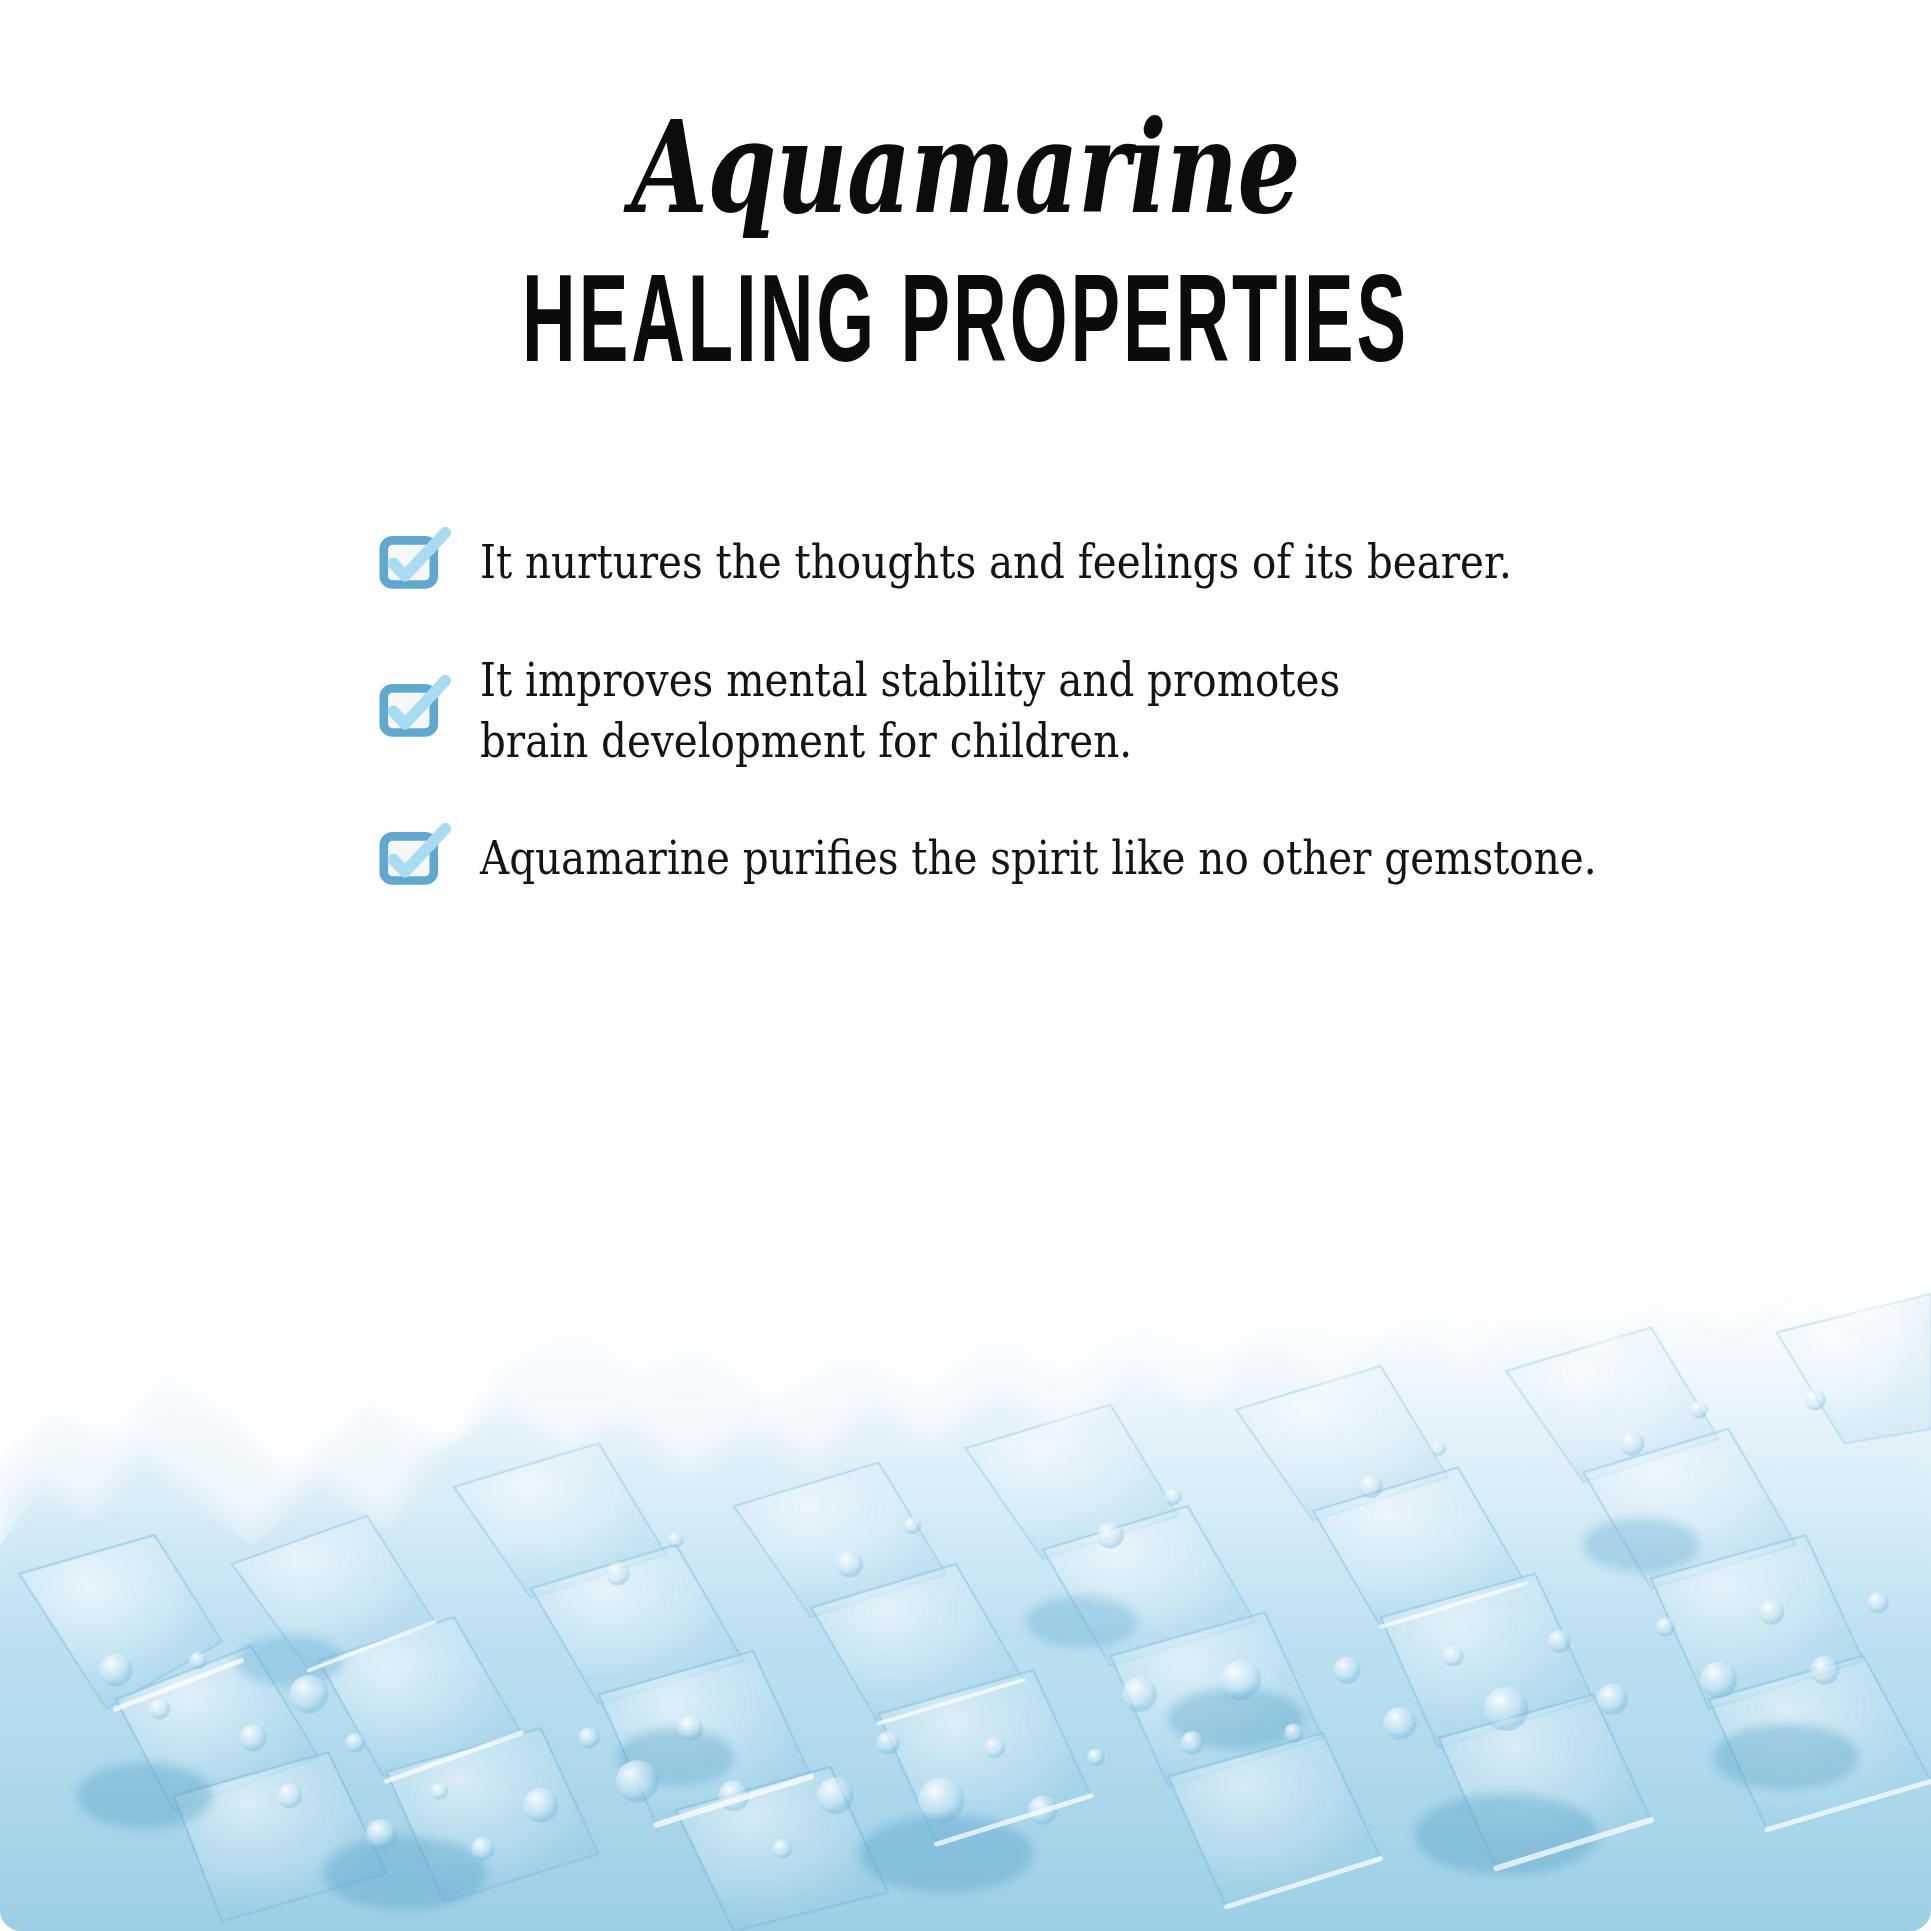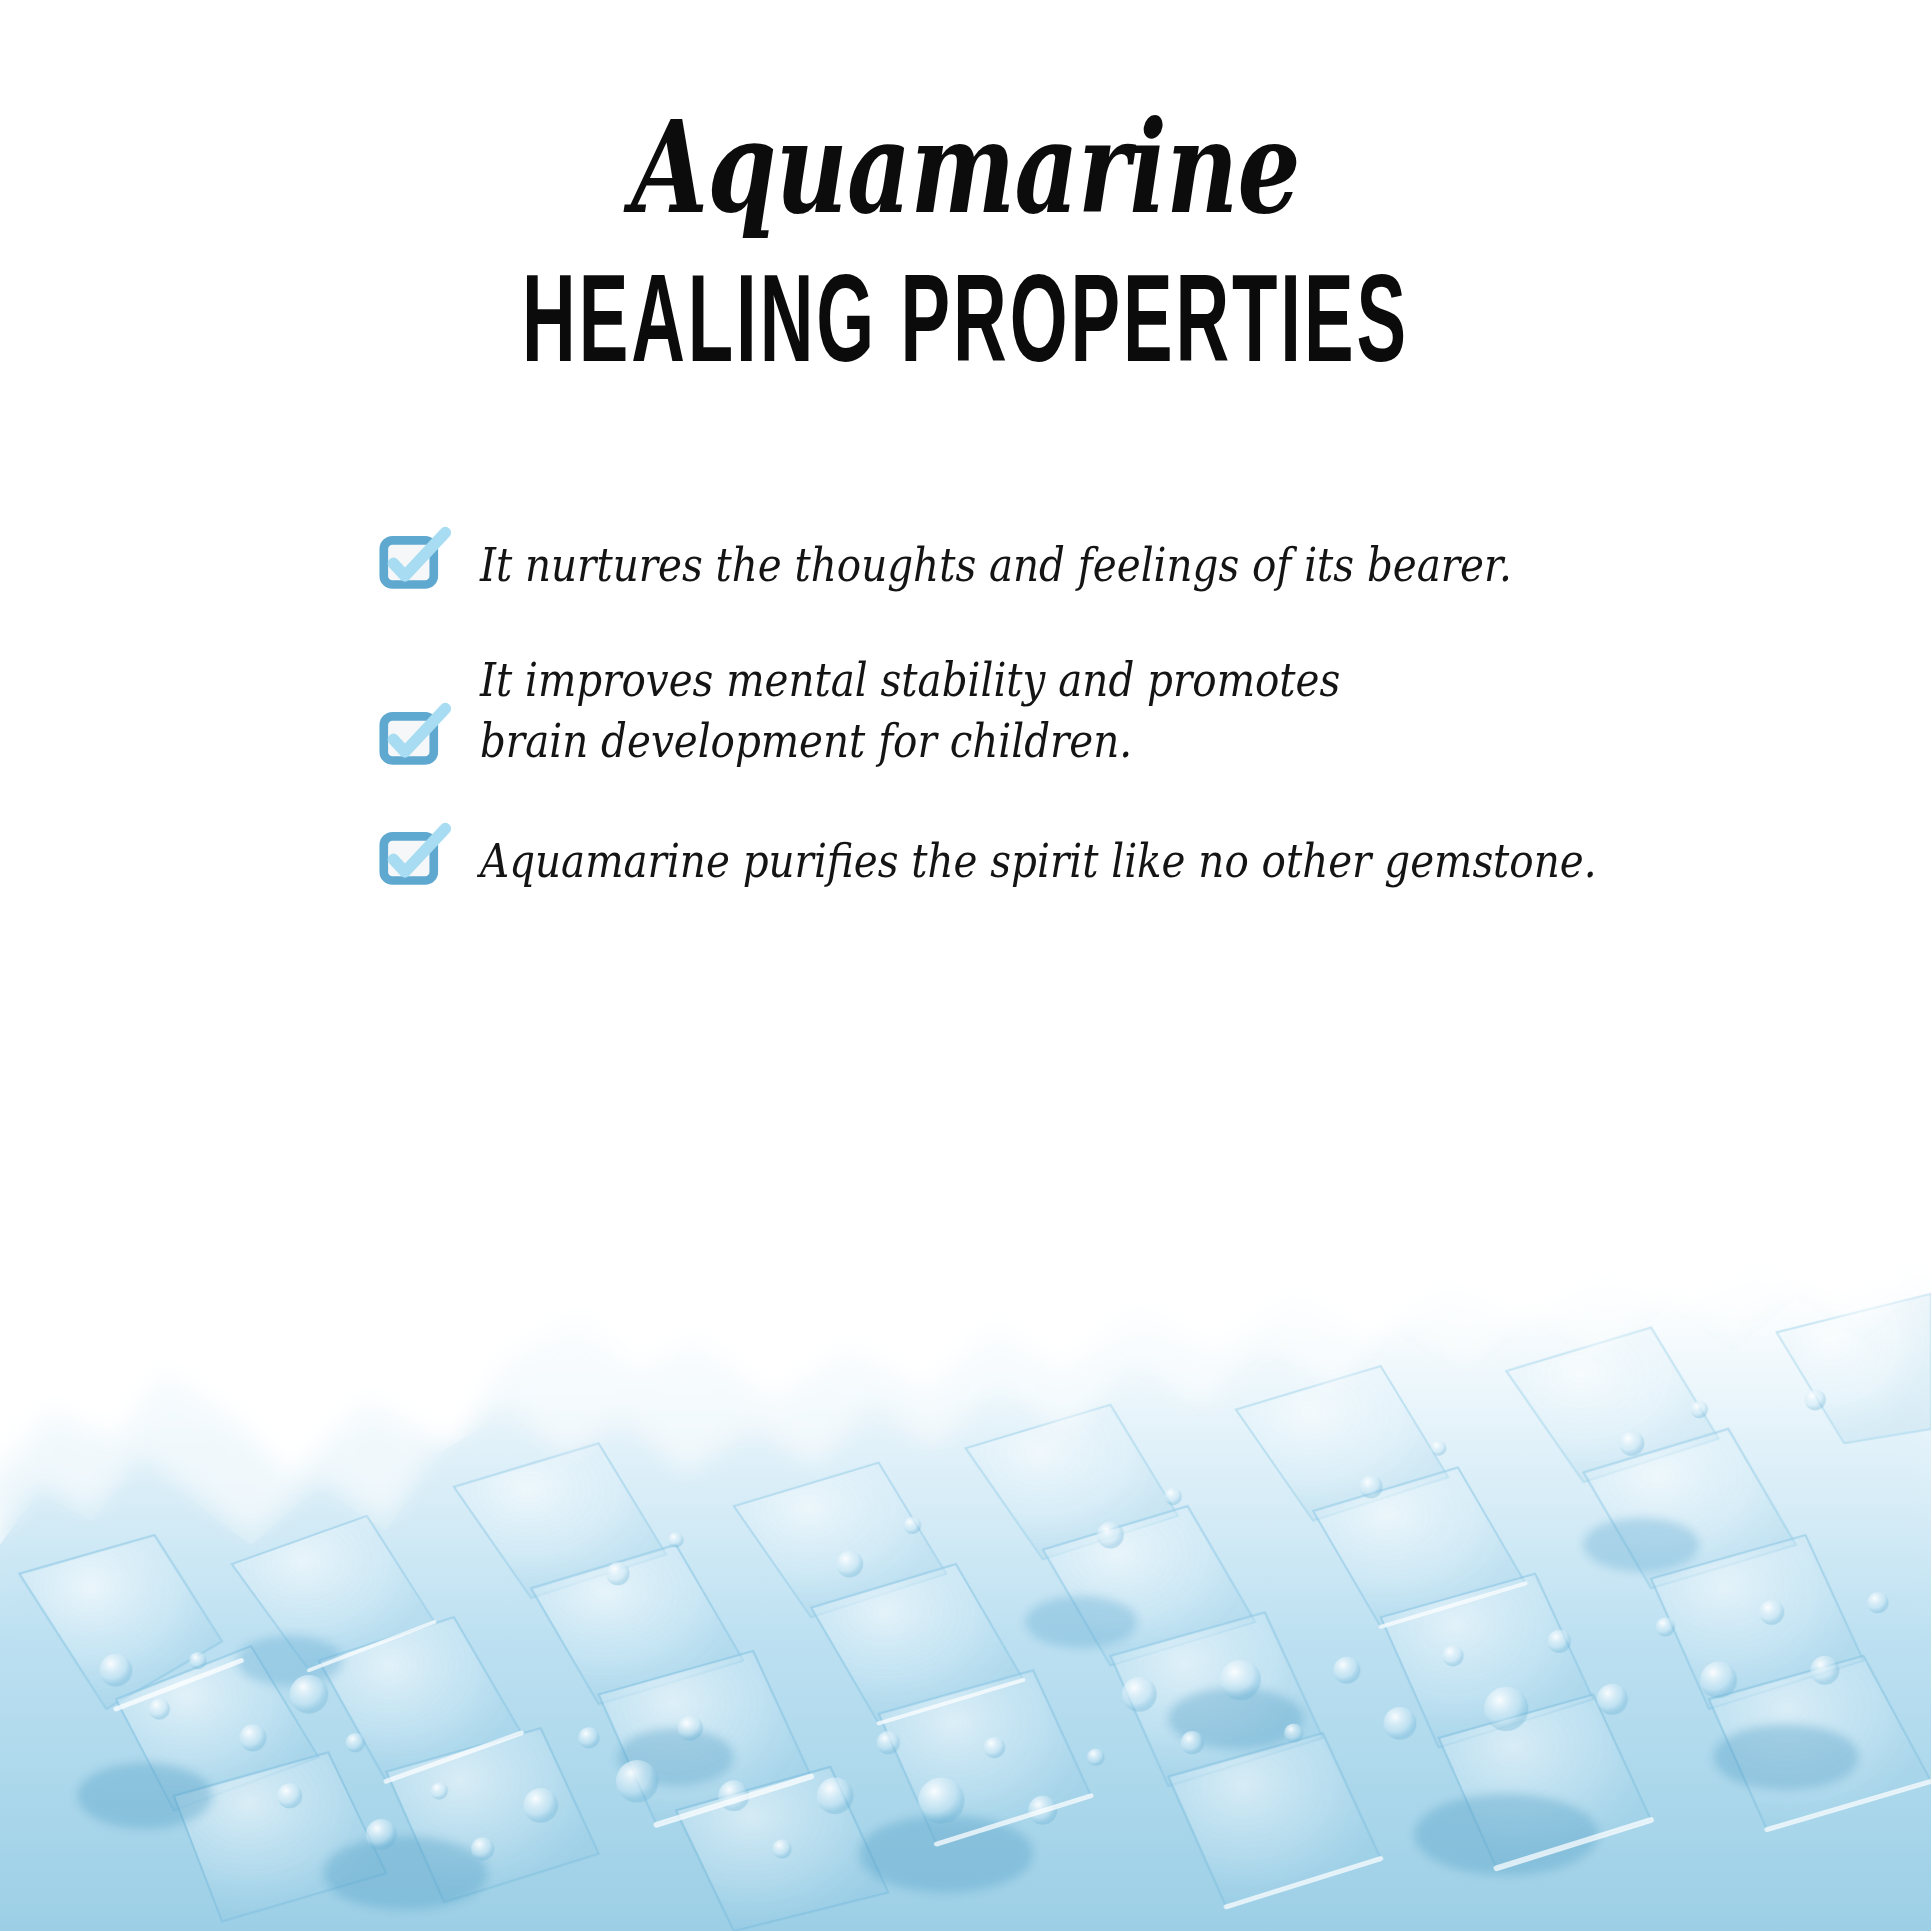--- a/index.html
+++ b/index.html
@@ -15,20 +15,21 @@
     position: relative;
   }
 
   #poster {
     position: absolute;
     inset: 0;
     width: 1931px;
     height: 1931px;
     background: #ffffff;
     overflow: hidden;
+    border-radius: 21px;
   }
 
   
   .heading-block {
     position: absolute;
     top: 0;
     left: 0;
     width: 1931px;
     text-align: center;
     z-index: 5;
@@ -66,23 +67,22 @@
   .list {
     position: absolute;
     top: 529px;
     left: 378px;
     width: 1506px;
     z-index: 5;
   }
 
   .list-item {
     display: flex;
-    align-items: flex-end;
+    align-items: center;
     margin-bottom: 54px;
-    font-style: italic;
   }
   .list-item.gap-small { }
 
   .check-wrap {
     flex: 0 0 auto;
     width: 60px;
     height: 60px;
     position: relative;
     margin-top: 5.8px;
     margin-right: 42px;

